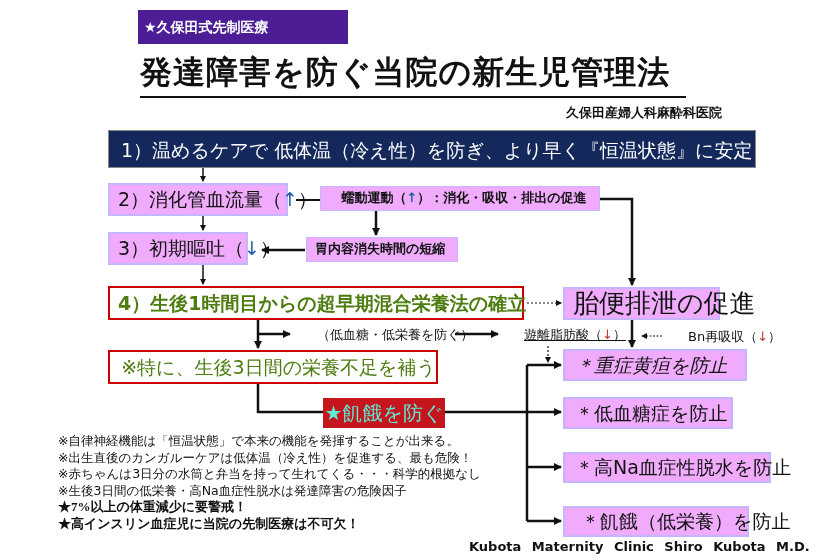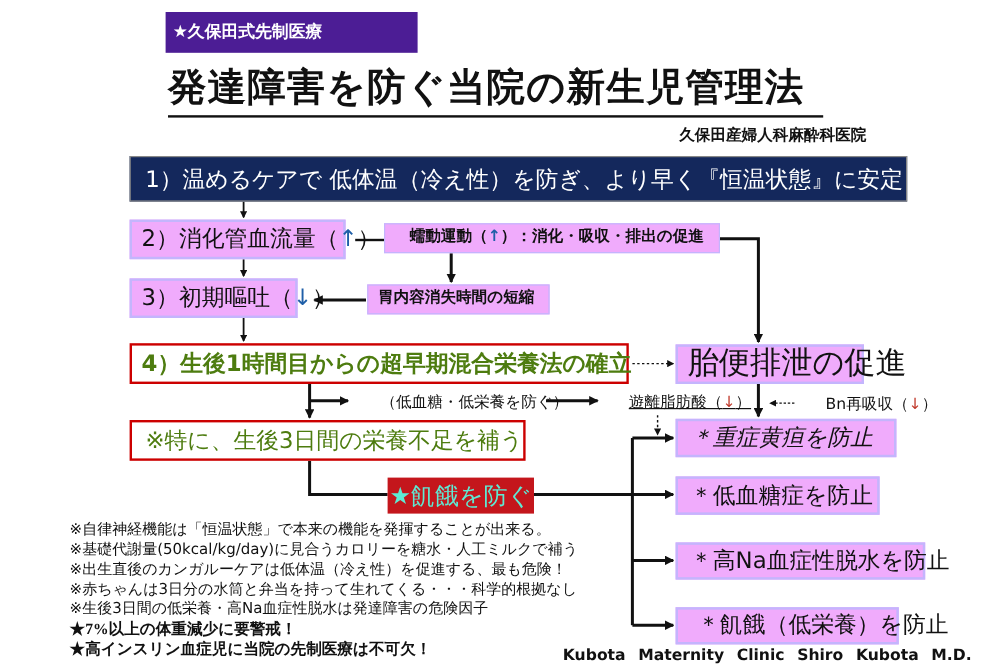--- a/index.html
+++ b/index.html
@@ -128,21 +128,20 @@
 
 <div class="abs starve">★飢餓を防ぐ</div>
 
 <div class="abs box r1">＊重症黄疸を防止</div>
 <div class="abs box r2">＊低血糖症を防止</div>
 <div class="abs box r3">＊高Na血症性脱水を防止</div>
 <div class="abs box r4">＊飢餓（低栄養）を防止</div>
 
 <div class="abs notes">
   <div>※自律神経機能は「恒温状態」で本来の機能を発揮することが出来る。</div>
-  <div>※基礎代謝量(50kcal/kg/day)に見合うカロリーを糖水・人工ミルクで補う</div>
   <div>※出生直後のカンガルーケアは低体温（冷え性）を促進する、最も危険！</div>
   <div>※赤ちゃんは3日分の水筒と弁当を持って生れてくる・・・科学的根拠なし</div>
   <div>※生後3日間の低栄養・高Na血症性脱水は発達障害の危険因子</div>
   <div class="bold">★7%以上の体重減少に要警戒！</div>
   <div class="bold">★高インスリン血症児に当院の先制医療は不可欠！</div>
 </div>
 
 <div class="abs footer">Kubota Maternity Clinic Shiro Kubota M.D.</div>
 
 </body></html>

